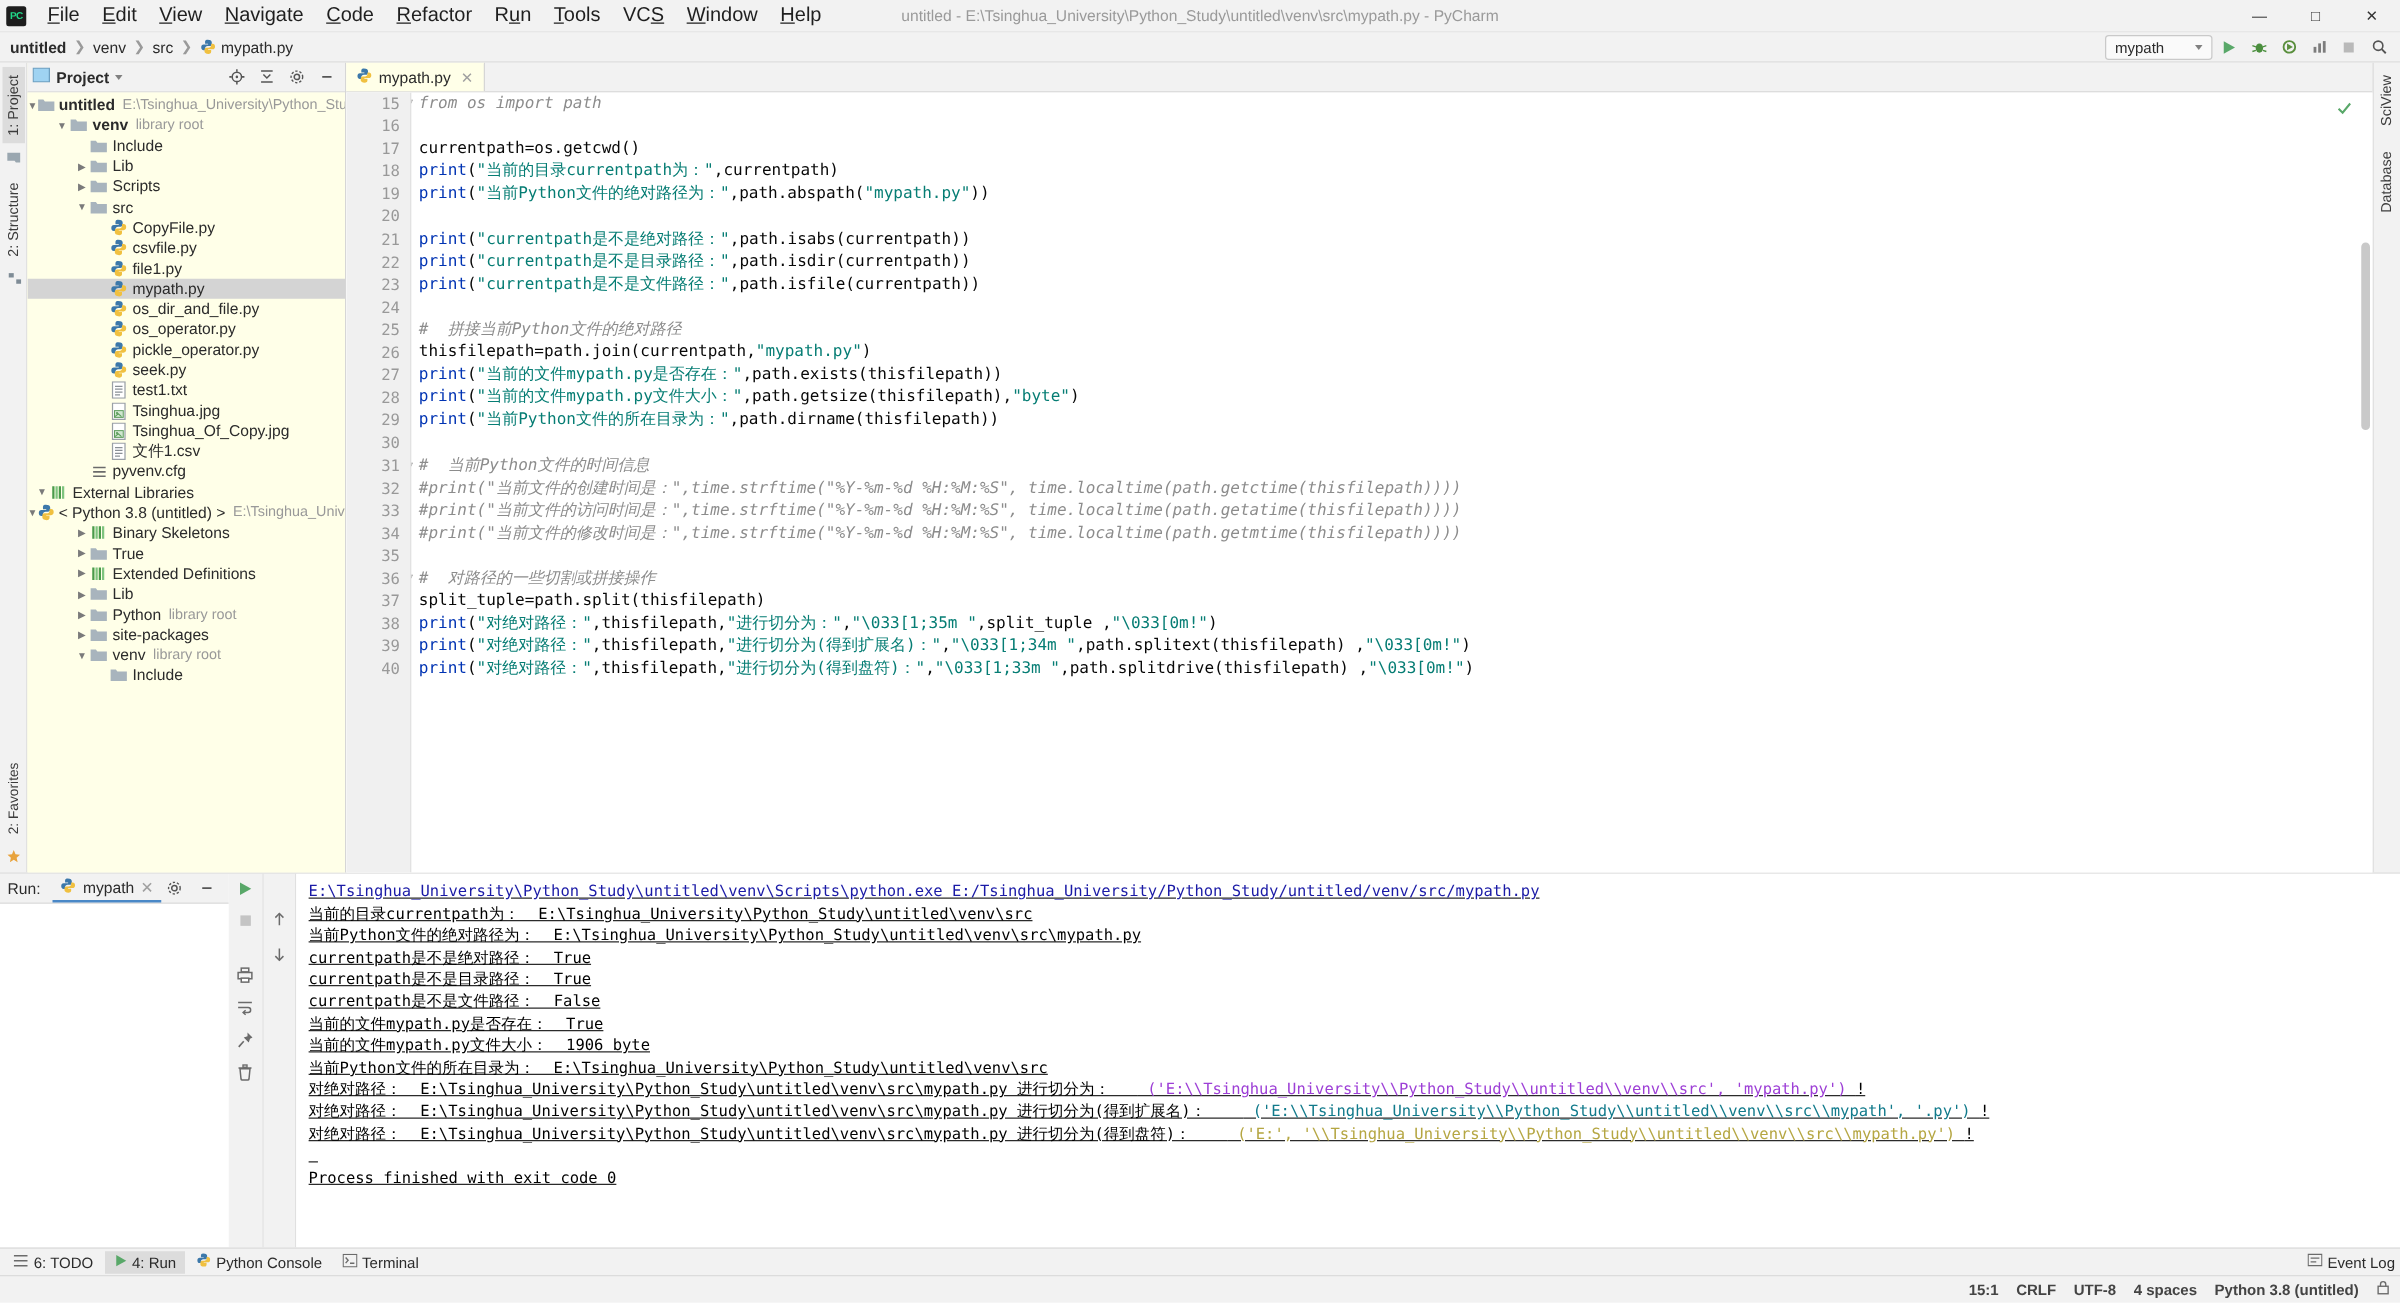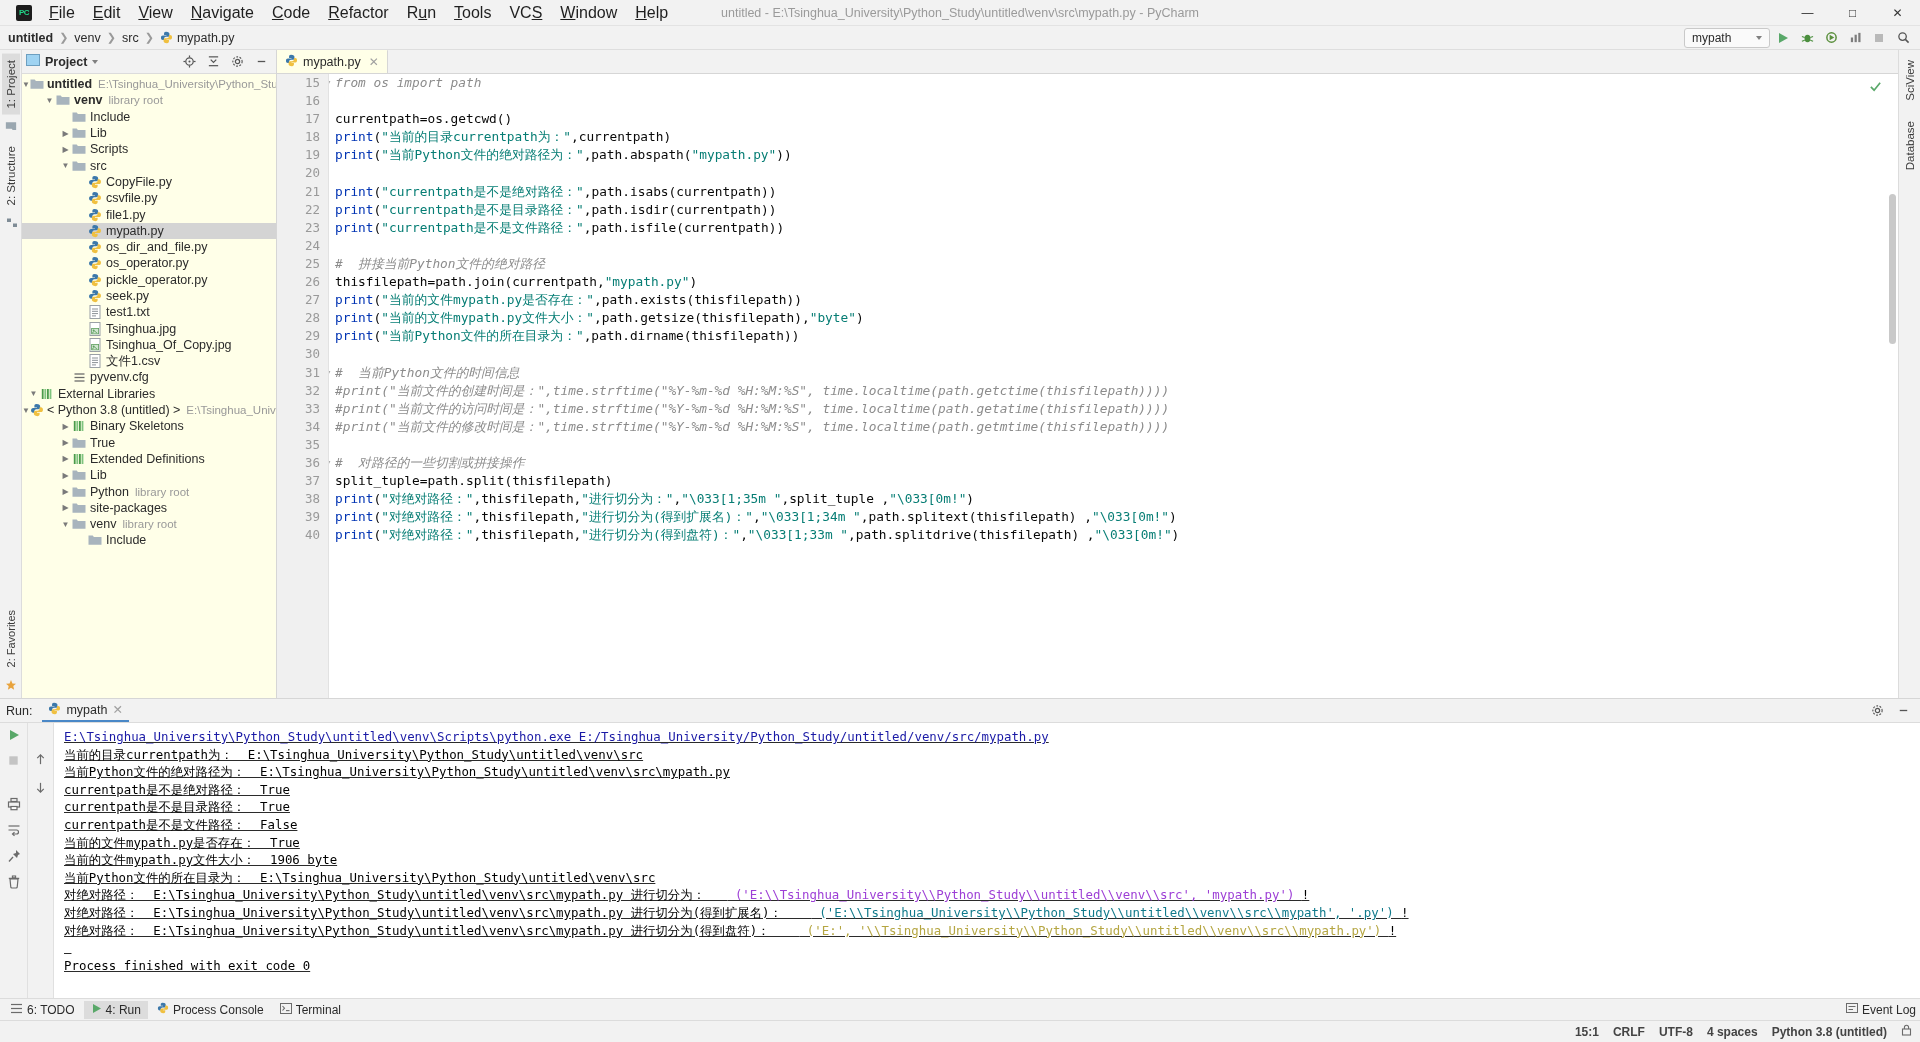--- a/index.html
+++ b/index.html
@@ -13,21 +13,21 @@
   }
   .app { width: 1920px; height: 1042px; display: flex; flex-direction: column; background:#f2f2f2; }
 
   
   .titlebar {
     height: 26px; display: flex; align-items: center;
     background: #f2f2f2; border-bottom: 1px solid #e3e3e3;
     position: relative;
   }
   .pc-logo {
-    width: 16px; height: 16px; margin-left: 16px; margin-right: 8px;
+    width: 16px; height: 16px; margin-left: 5px; margin-right: 8px;
     background: #1d1d1d; border-radius: 2px; position: relative;
     display:flex; align-items:center; justify-content:center;
   }
   .pc-logo span { color:#21d789; font-size:8px; font-weight:bold; letter-spacing:-0.5px; }
   .menu { display: flex; align-items: center; gap: 0px; }
   .menu-item {
     padding: 3px 9px; font-size: 16px; color: #1f1f1f; cursor: default;
   }
   .menu-item u { text-decoration: underline; }
   .win-title {
@@ -124,21 +124,21 @@
   .kw { color: #0033b3; }
   .str { color: #067d74; }
   .cmt { color: #8c8c8c; font-style: italic; }
   .plain { color: #080808; }
   .editor-scroll-v {
     position: absolute; right: 0; top: 0; width: 12px; bottom: 0; background: transparent;
   }
   .ed-thumb { position: absolute; right: 2px; width: 7px; background: #c9c9c9; border-radius: 4px; }
 
   
-  .runpane { height: 300px; display: flex; flex-direction: column; background: #fff; border-top: 1px solid #d6d6d6; }
+  .runpane { height: 300px; display: flex; flex-direction: row; background: #fff; border-top: 1px solid #d6d6d6; }
   .run-header {
     height: 24px; background: #f2f2f2; display: flex; align-items: center;
     padding: 0 6px; border-bottom: 1px solid #dcdcdc; flex: 0 0 auto;
   }
   .run-label { font-size: 12.5px; margin-right: 10px; }
   .run-tab { display: flex; align-items: center; gap: 5px; font-size: 12.5px; padding: 2px 6px; border-bottom: 2px solid #4a88c7; }
   .run-hdr-right { margin-left: auto; display: flex; gap: 4px; align-items: center; }
   .run-body { flex: 1; display: flex; min-height: 0; text-decoration: underline; }
   .run-rail {
     width: 28px; background: #f2f2f2; border-right: 1px solid #e0e0e0;
@@ -853,21 +853,21 @@
       </span>
       <span>4: Run</span>
     </div>
     <div class="bbtn">
       <span>
         <svg width="12" height="12" viewBox="0 0 16 16">
           <path d="M7.5 1C5 1 5 2.6 5 3.6V5h3v.6H3.6C2 5.6 1.2 6.6 1.2 8.4s.8 2.8 2.4 2.8H5V9.6c0-1.4 1-2.4 2.4-2.4h2.2c1.2 0 2-0.8 2-2V3.6C11.6 2.2 10.6 1 7.5 1z" fill="#3c78aa"></path>
           <path d="M8.5 15c2.5 0 2.5-1.6 2.5-2.6V11H8v-.6h4.4c1.6 0 2.4-1 2.4-2.8s-.8-2.8-2.4-2.8H11v1.6c0 1.4-1 2.4-2.4 2.4H6.4c-1.2 0-2 .8-2 2v1.6C4.4 13.8 5.4 15 8.5 15z" fill="#f0c040"></path>
         </svg>
       </span>
-      <span>Process Console</span>
+      <span>Python Console</span>
     </div>
     <div class="bbtn">
       <span>
         <svg width="12" height="11" viewBox="0 0 12 11">
             <rect x="0.5" y="0.5" width="11" height="10" fill="none" stroke="#6b6b6b" stroke-width="1"></rect>
             <polyline points="2.5,3 4.5,5.2 2.5,7.5" fill="none" stroke="#6b6b6b" stroke-width="1.1"></polyline>
             <line x1="6" y1="7.6" x2="9.5" y2="7.6" stroke="#6b6b6b" stroke-width="1.1"></line>
           </svg>
       </span>
       <span>Terminal</span>

